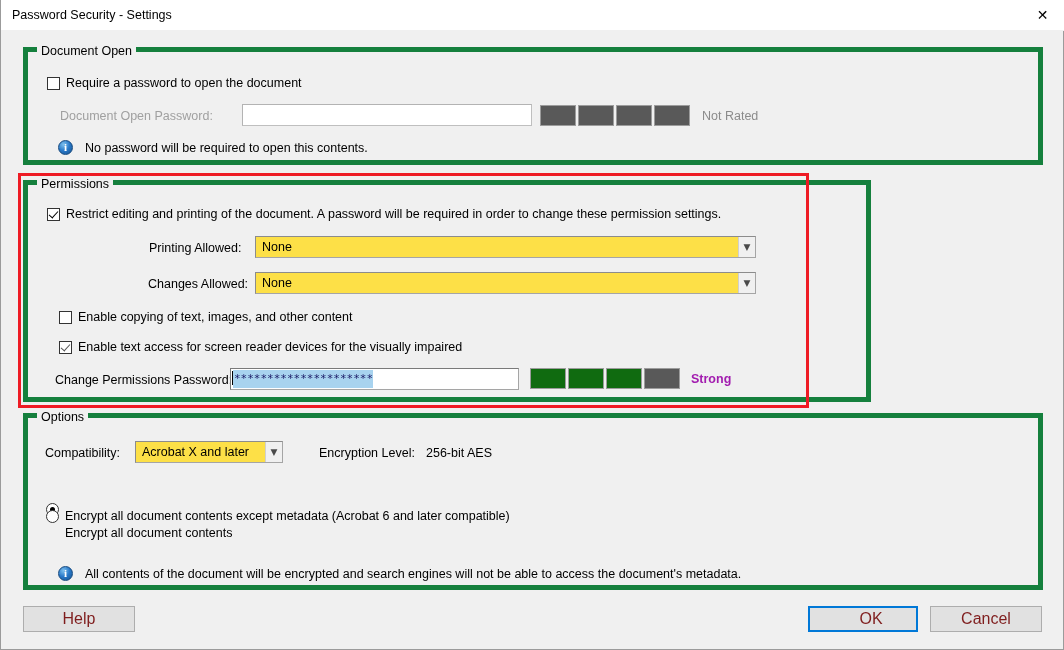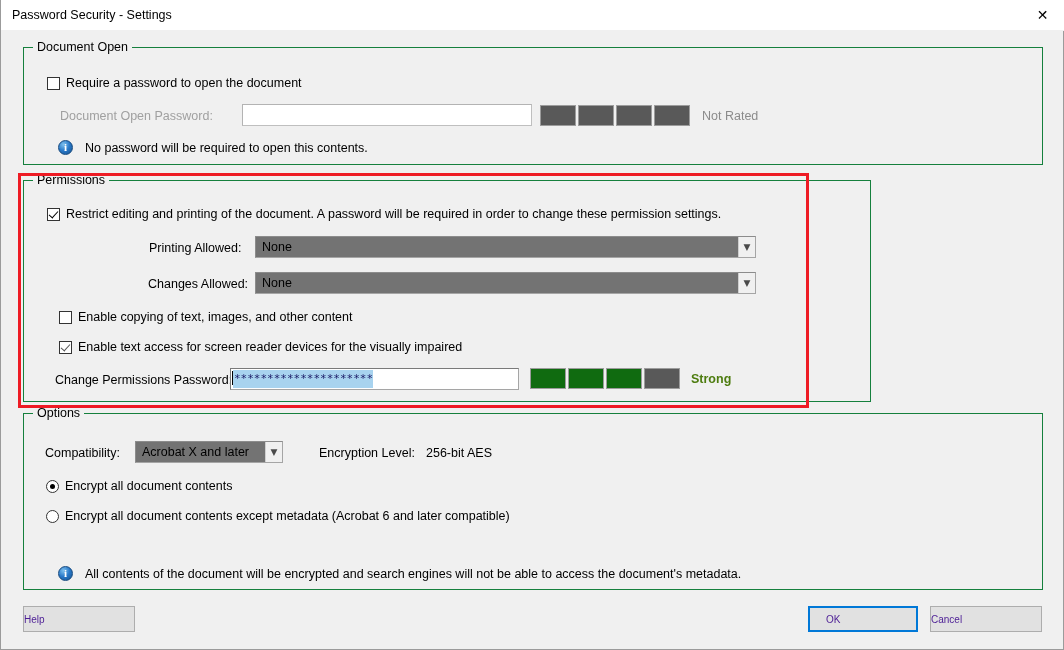--- a/index.html
+++ b/index.html
@@ -37,21 +37,21 @@
     width: 45px; height: 30px;
     display: flex; align-items: center; justify-content: center;
     font-size: 14px; color: #000;
     font-family: "DejaVu Sans", sans-serif;
     cursor: pointer;
   }
 
   
   .groupbox {
     position: absolute;
-    border: 1px solid #15803d;
+    border: 5px solid #15803d;
     background: transparent;
   }
   .group-legend {
     position: absolute;
     top: -8px; left: 9px;
     background: #f0f0f0;
     padding: 0 4px;
     font-size: 12.5px;
     color: #000;
     white-space: nowrap;
@@ -148,21 +148,21 @@
   .pw-caret {
     display: inline-block;
     width: 1px; height: 14px;
     background: #000;
     vertical-align: -3px;
   }
 
   
   .combo {
     position: absolute;
-    background: #737373;
+    background: #fde047;
     border: 1px solid #a5a5a5;
     border-top-color: #8c8c8c;
     border-left-color: #8c8c8c;
     display: flex;
     align-items: center;
   }
   .combo .combo-text {
     flex: 1;
     padding-left: 6px;
     font-size: 12.5px;
@@ -182,21 +182,21 @@
 
   
   .meter { position: absolute; display: flex; }
   .meter .seg {
     width: 36px; height: 21px;
     margin-right: 2px;
     border: 1px solid #9c9c9c;
   }
   .meter-label { position: absolute; font-size: 12.5px; white-space: nowrap; }
   .meter-label.weak { color: #8b8b8b; }
-  .meter-label.strong { color: #4d7c0f; font-weight: bold; }
+  .meter-label.strong { color: #a21caf; font-weight: bold; }
 
   
   .info-icon {
     position: absolute;
     width: 15px; height: 15px;
     border-radius: 50%;
     background: radial-gradient(circle at 35% 28%, #7fc1ee 0%, #2878c8 48%, #18538f 100%);
     border: 1px solid #15497f;
     display: flex; align-items: center; justify-content: center;
   }
@@ -207,23 +207,23 @@
     font-weight: bold;
     font-size: 11px;
     line-height: 11px;
   }
 
   
   .pbtn {
     position: absolute;
     background: #e1e1e1;
     border: 1px solid #adadad;
-    display: flex; align-items: center; justify-content: flex-start;
-    font-size: 10px;
-    color: #4c1d95;
+    display: flex; align-items: center; justify-content: center;
+    font-size: 16px;
+    color: #7f1d1d;
     cursor: pointer;
   }
   .pbtn.default { border: 2px solid #0078d7; background: #e1e1e1; }
 </style>
 </head>
 <body>
 
 <div id="dialog">
 
   <div id="titlebar">
@@ -307,21 +307,21 @@
   <div class="lbl" style="left:44px; top:445px;">Compatibility:</div>
   <div class="combo" style="left:134px; top:441px; width:148px; height:22px;">
     <span class="combo-text">Acrobat X and later</span>
     <span class="combo-arrow">▼</span>
   </div>
   <div class="lbl" style="left:318px; top:445px;">Encryption  Level:</div>
   <div class="lbl" style="left:425px; top:445px;">256-bit AES</div>
 
   <div class="rb-row" style="left:45px; top:478px;">
     <span class="rbox checked"></span>
-    <span class="lbl" style="position:static;"><span>Encrypt all document contents</span></span>
+    <span class="lbl" style="position:static;margin-top:47px;"><span>Encrypt all document contents</span></span>
   </div>
 
   <div class="rb-row" style="left:45px; top:508px;">
     <span class="rbox"></span>
     <span class="lbl" style="position:static;"><span>Encrypt all document contents except metadata (Acrobat 6 and later compatible)</span></span>
   </div>
 
 
   <div class="info-icon" style="left:57px; top:566px;"></div>
   <div class="lbl" style="left:84px; top:566px;">All contents of the document will be encrypted and search engines will not be able to access the document's metadata.</div>

